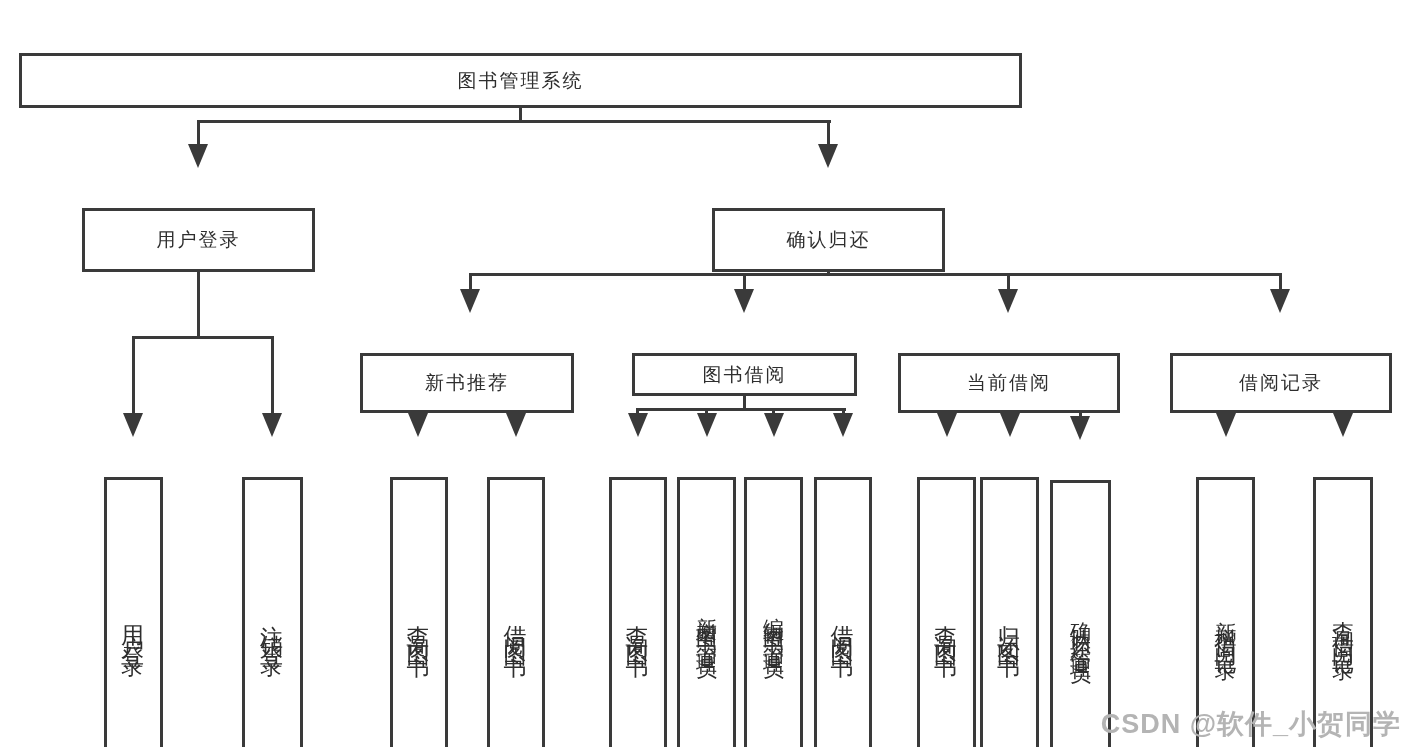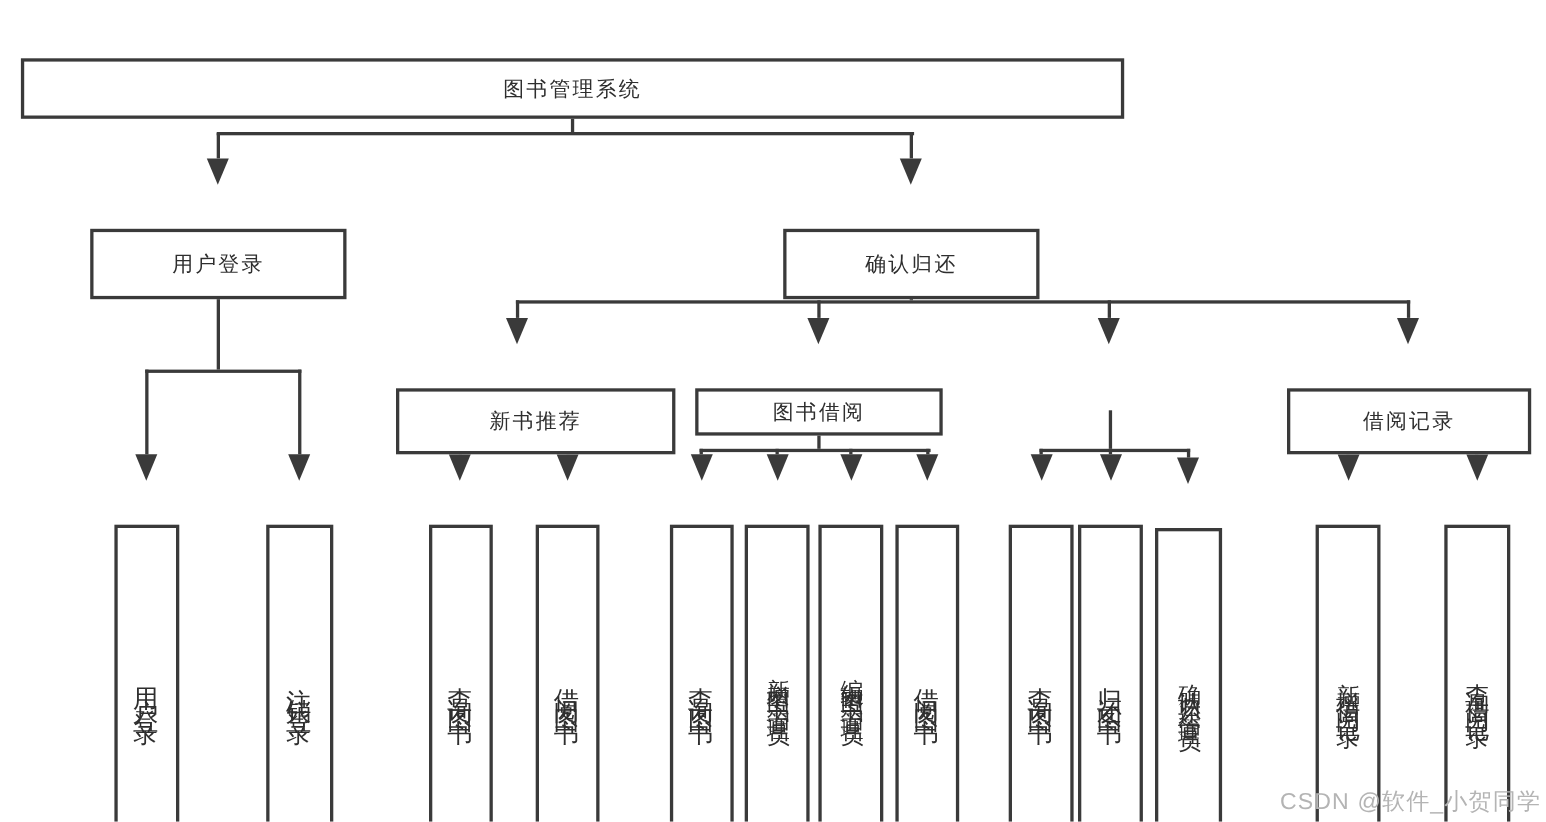--- a/index.html
+++ b/index.html
@@ -50,48 +50,52 @@
     width:0;height:0;
     border-left:10px solid transparent;
     border-right:10px solid transparent;
     border-top:24px solid var(--line);
     z-index:1;
   }
   .watermark{
     position:absolute;
     right:4px;
     bottom:5px;
-    font-size:21px;
+    font-size:27px;
     color:var(--watermark);
     letter-spacing:1px;
     z-index:3;
     white-space:nowrap;
+    font-weight:bold;
   }
 </style>
 </head>
 <body>
 
 <div id="stage">
 
   <div class="box" style="left:19px;top:13px;width:1003px;height:55px">
     <span class="hlabel">图书管理系统</span>
   </div>
 
   <div class="box" style="left:82px;top:168px;width:233px;height:64px">
     <span class="hlabel">用户登录</span>
   </div>
   <div class="box" style="left:712px;top:168px;width:233px;height:64px">
     <span class="hlabel">确认归还</span>
   </div>
 
-  <div class="box" style="left:360px;top:313px;width:254px;height:60px">
+  <div class="box" style="left:360px;top:313px;width:214px;height:60px">
     <span class="hlabel">新书推荐</span>
   </div>
   <div class="box" style="left:632px;top:313px;width:225px;height:43px">
     <span class="hlabel">图书借阅</span>
+  </div>
+  <div class="box" style="left:898px;top:313px;width:222px;height:60px">
+    <span class="hlabel">当前借阅</span>
   </div>
   <div class="box" style="left:1170px;top:313px;width:222px;height:60px">
     <span class="hlabel">借阅记录</span>
   </div>
 
   <div class="box" style="left:104px;top:437px;width:59px;height:300px">
     <span class="vtext chars4">用户登录</span>
   </div>
   <div class="box" style="left:242px;top:437px;width:61px;height:300px">
     <span class="vtext chars4">注销登录</span>

